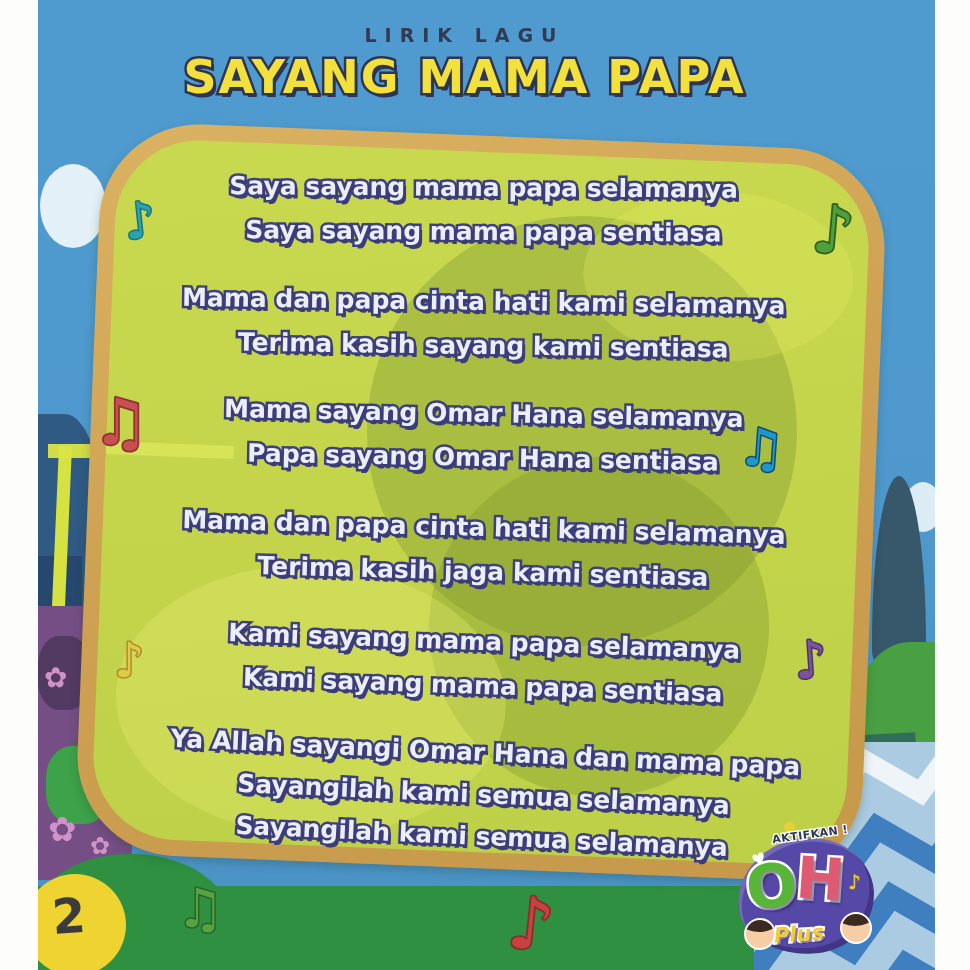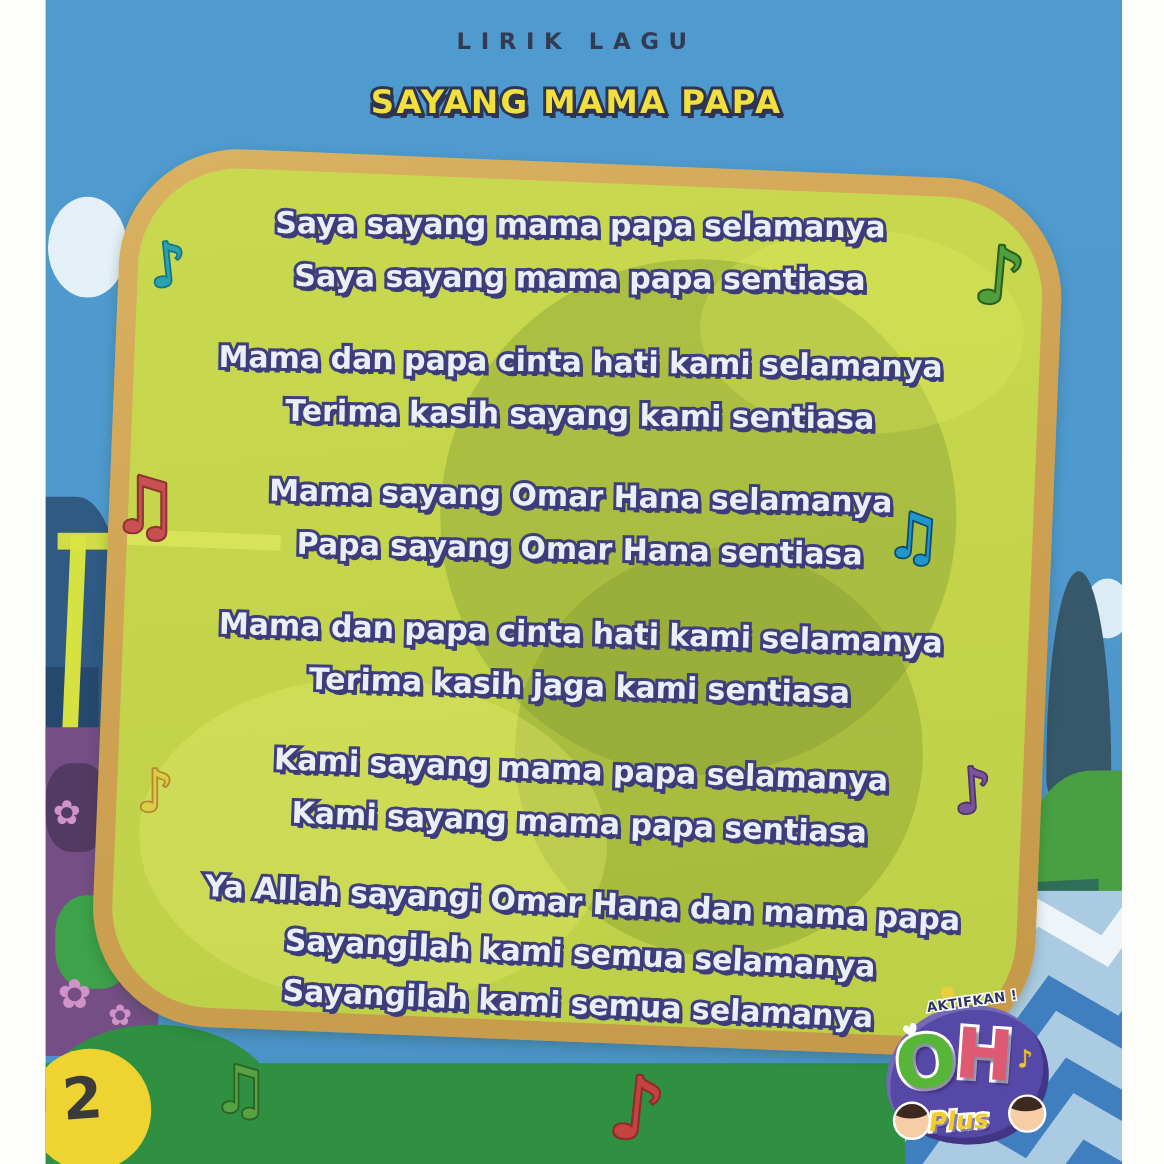--- a/index.html
+++ b/index.html
@@ -44,23 +44,23 @@
   .card-inner{position:absolute;inset:16px;border-radius:84px;overflow:hidden;
         background:linear-gradient(172deg,#c9d94f 0%,#c3d44b 55%,#bcd047 100%);}
   .blob{position:absolute;border-radius:50%;}
   .b1{left:260px;top:60px;width:430px;height:430px;background:rgba(130,155,50,.40);}
   .b2{left:330px;top:300px;width:340px;height:340px;background:rgba(122,148,44,.35);}
   .b3{left:20px;top:420px;width:390px;height:270px;background:rgba(228,235,110,.35);}
   .b4{left:470px;top:30px;width:270px;height:170px;background:rgba(224,234,95,.3);}
   .through-bar{position:absolute;left:0;top:304px;width:128px;height:13px;background:rgba(232,240,96,.55);}
 
   
-  .header{left:16px;top:24px;width:100%;text-align:center;transform:translateX(-22px);}
+  .header{left:0;top:24px;width:100%;text-align:center;transform:translateX(-22px);}
   .kicker{font-size:19px;font-weight:bold;color:#333b52;letter-spacing:8px;}
-  .title{margin-top:24px;font-size:27px;font-weight:bold;color:#f2e03c;letter-spacing:2px;
+  .title{margin-top:4px;font-size:46px;font-weight:bold;color:#f2e03c;letter-spacing:2px;
          -webkit-text-stroke:5px #2e3452;paint-order:stroke fill;text-shadow:3px 4px 0 #2e3452;}
 
   
   .stanza{position:absolute;left:46px;right:52px;text-align:center;}
   .lyric-line{font-size:25px;font-weight:bold;line-height:44px;color:#eceef6;
       -webkit-text-stroke:5px #3e3f7e;paint-order:stroke fill;text-shadow:3px 4px 0 #3b3c78;}
   .s1{top:166px;transform:rotate(.4deg);}
   .s2{top:280px;transform:rotate(.8deg);}
   .s3{top:392px;transform:rotate(1.1deg);}
   .s4{top:506px;transform:rotate(1.5deg);}

